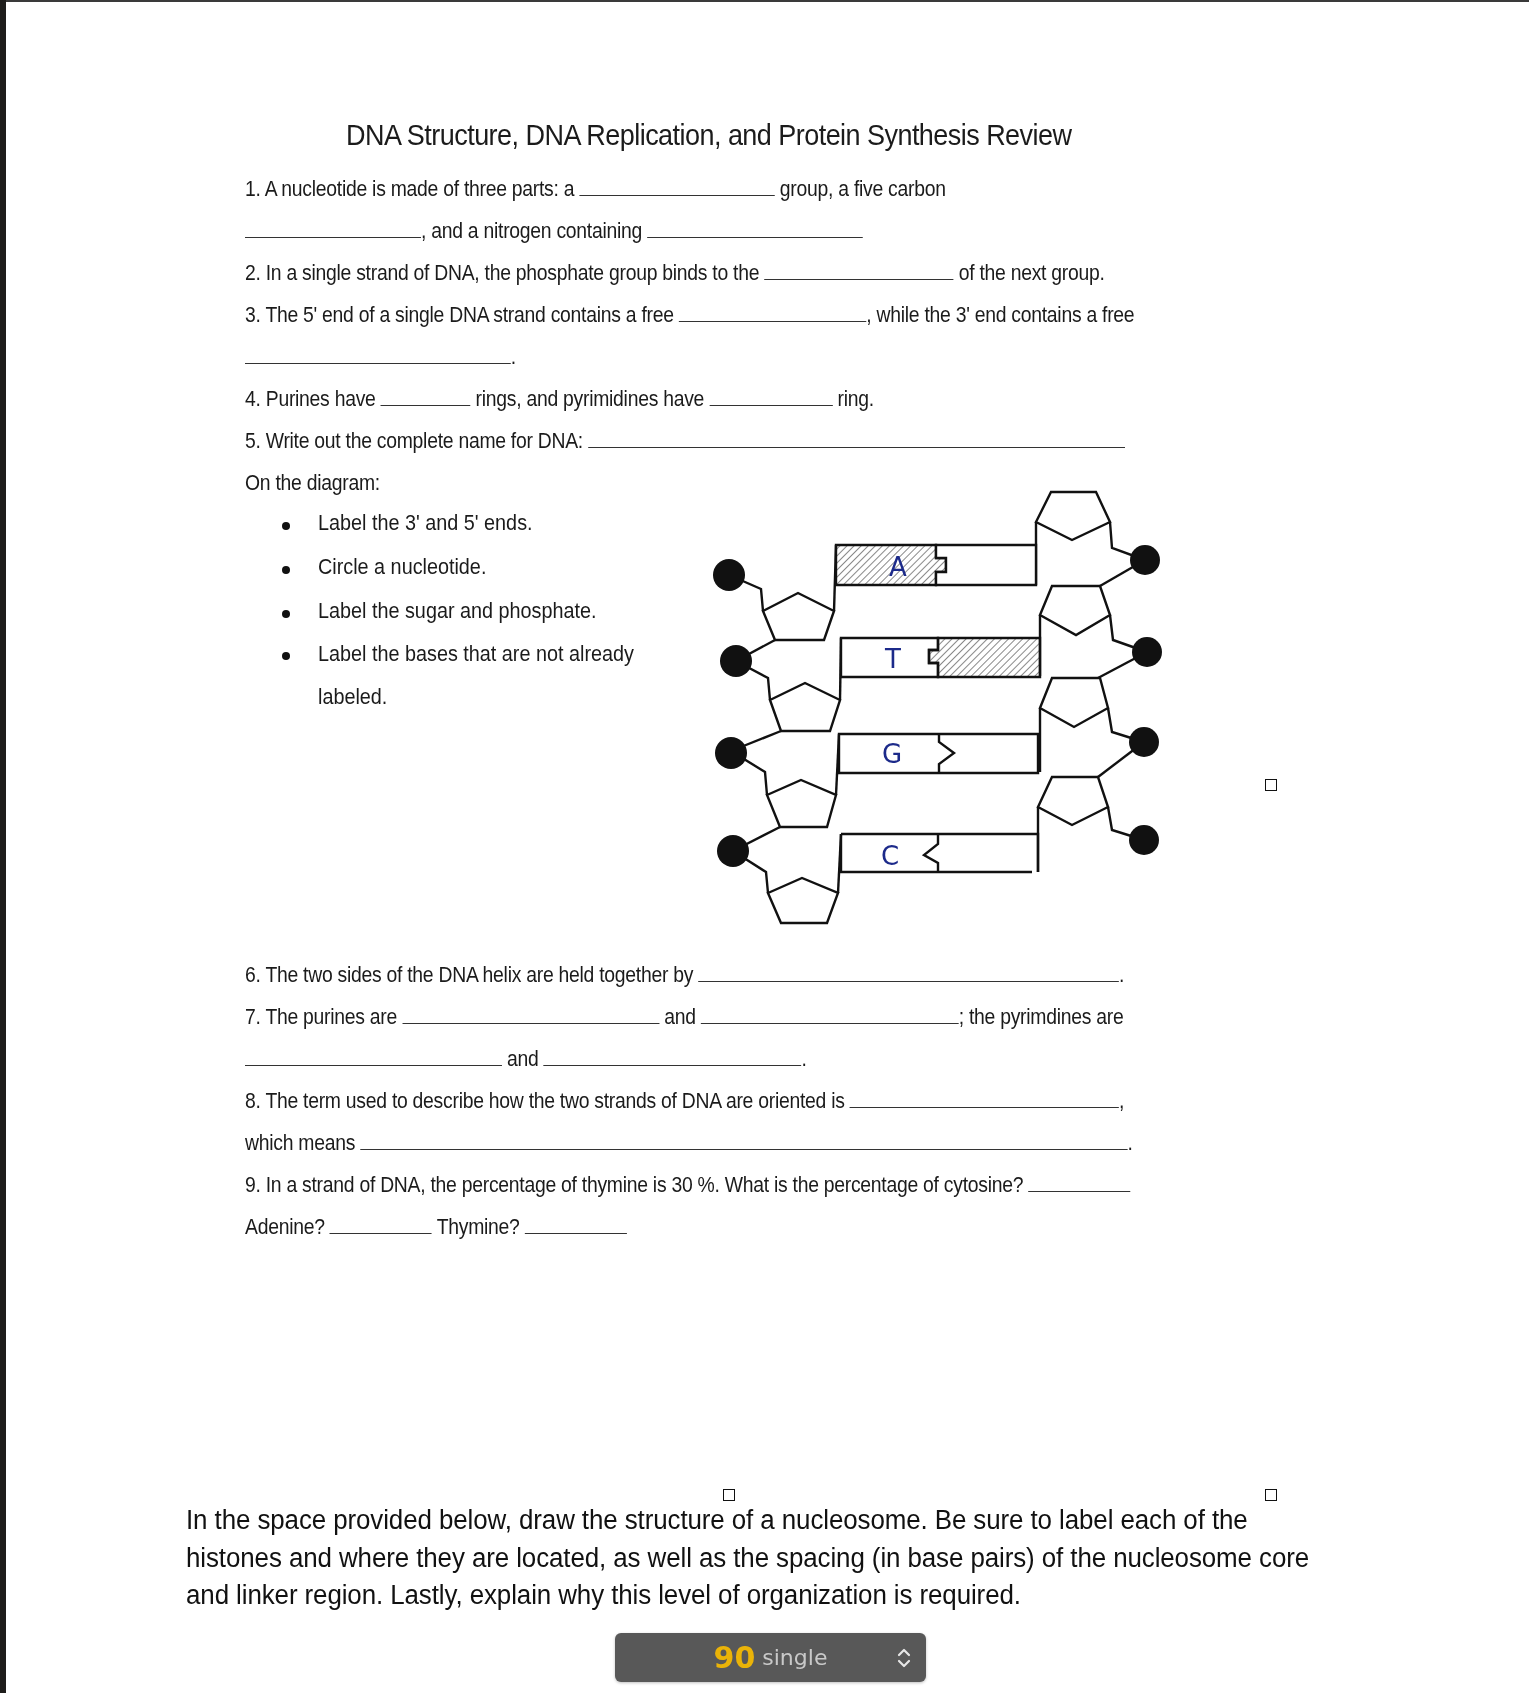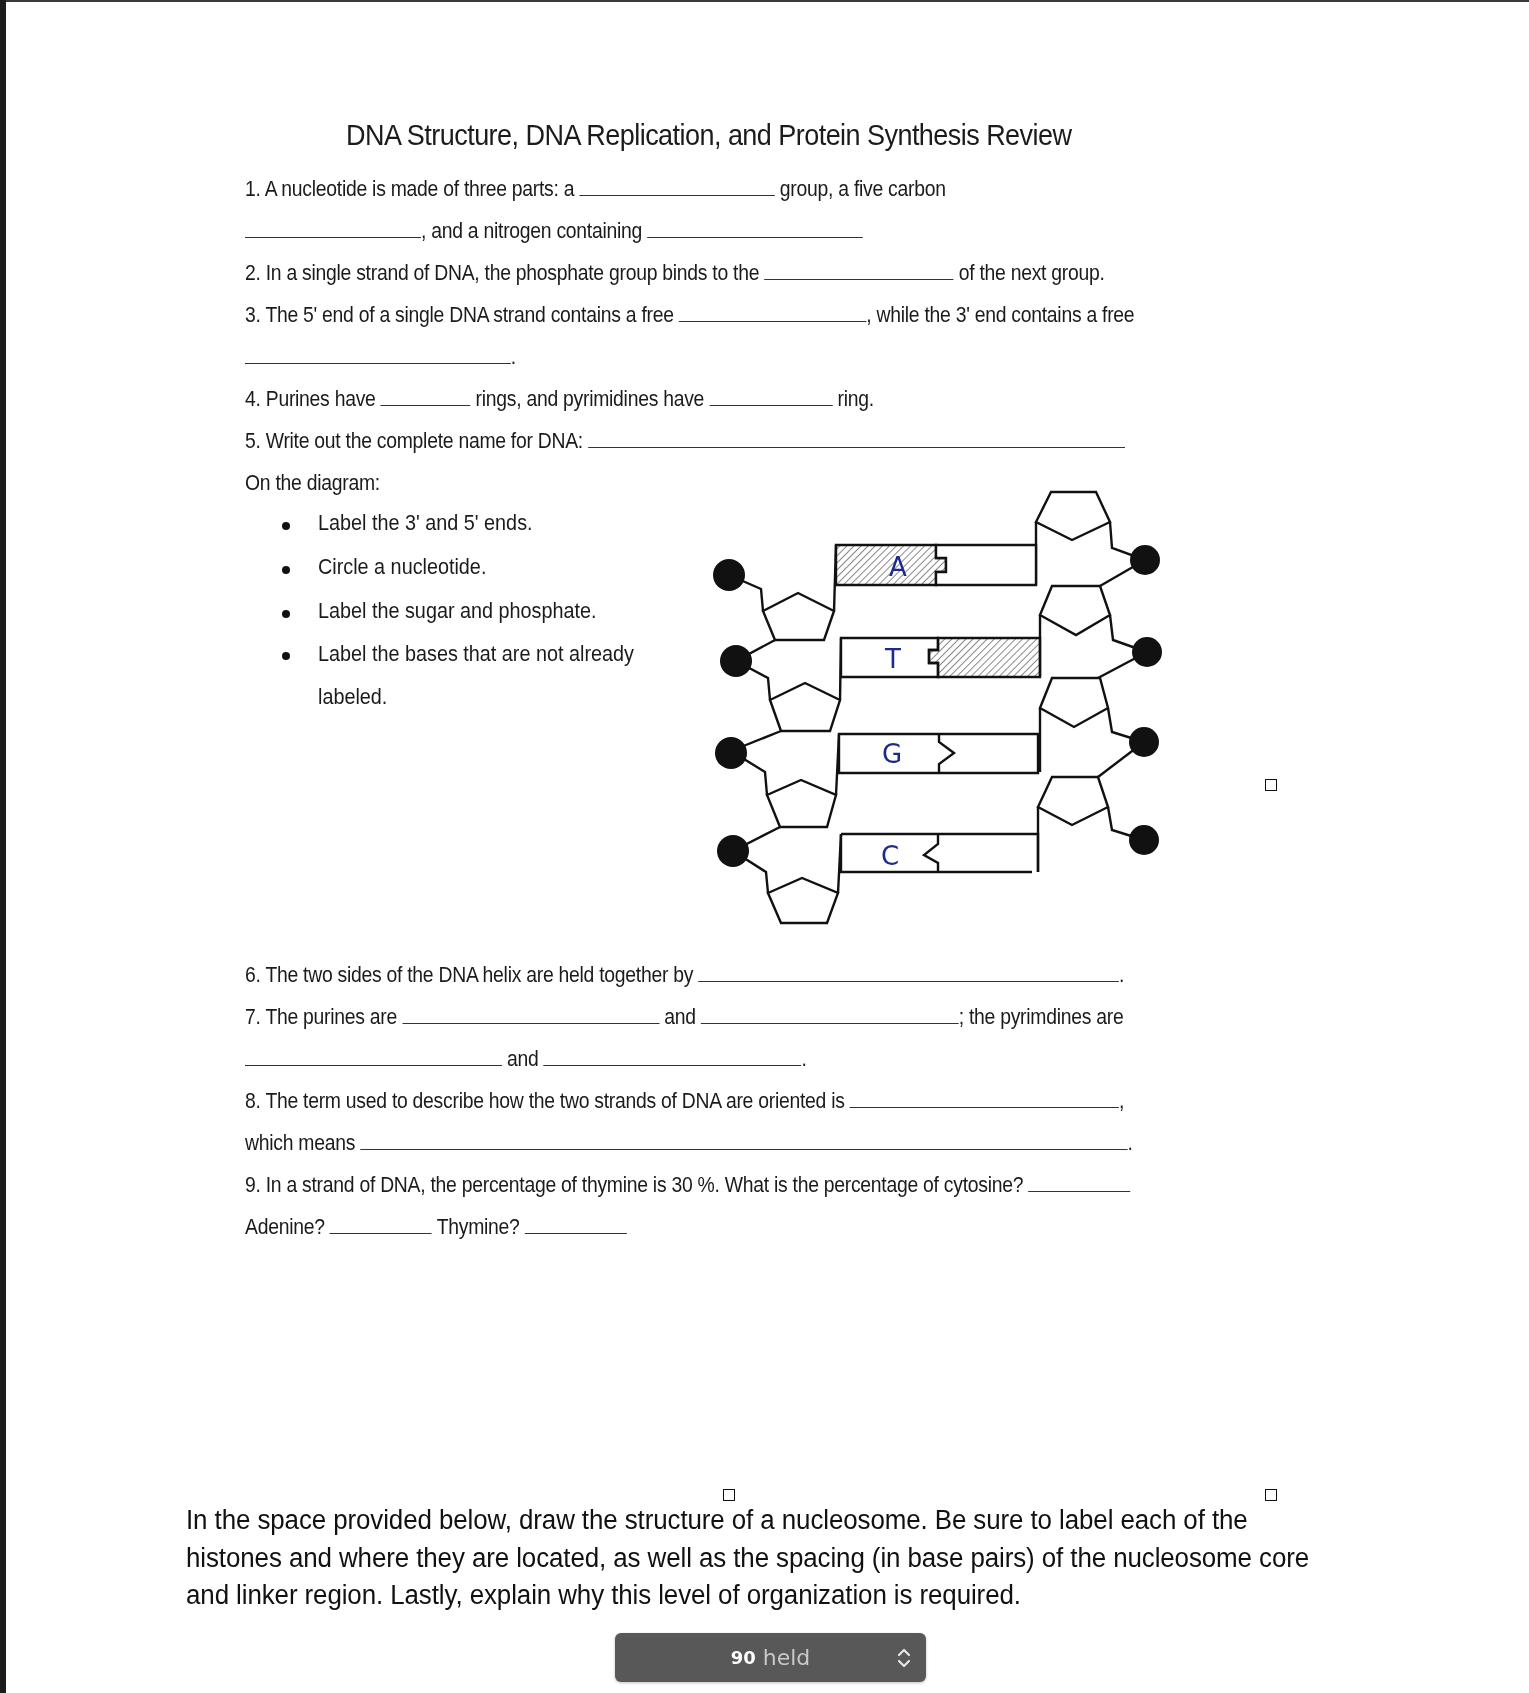--- a/index.html
+++ b/index.html
@@ -37,21 +37,21 @@
   .prompt {
     position:absolute; left:186px; top:1502px; width:1180px; font-size:27px; line-height:37.5px;
     color:#111; transform:scaleX(0.96); transform-origin:left top; letter-spacing:-0.1px;
   }
   .wordcount {
     position:absolute; left:615px; top:1633px; width:311px; height:49px;
     background:#585858; border-radius:6px; box-shadow:0 1px 3px rgba(0,0,0,0.25);
     display:flex; align-items:center; justify-content:center; cursor:pointer;
     font-family:"DejaVu Sans", sans-serif;
   }
-  .wc-num { color:#ffffff; font-weight:bold; font-size:18px; margin-right:7px; }
+  .wc-num { color:#eab308; font-weight:bold; font-size:30px; margin-right:7px; }
   .wc-label { color:#c9c9c9; font-size:22px; }
   .wc-chevron { position:absolute; right:14px; top:12px; width:16px; height:26px; }
 </style>
 </head>
 <body>
 
 <div class="top-border"></div>
 <div class="left-border"></div>
 
 <div class="page"></div>
@@ -212,18 +212,18 @@
 </div>
 
 <div class="checkbox" style="left:1265px; top:779px;"></div>
 <div class="checkbox" style="left:723px; top:1489px;"></div>
 <div class="checkbox" style="left:1265px; top:1489px;"></div>
 
 <div class="prompt">In the space provided below, draw the structure of a nucleosome.  Be sure to label each of the histones and where they are located, as well as the spacing (in base pairs) of the nucleosome core and linker region.  Lastly, explain why this level of organization is required.</div>
 
 <div class="wordcount">
   <span class="wc-num">90</span>
-  <span class="wc-label">held</span>
+  <span class="wc-label">single</span>
   <svg class="wc-chevron" viewBox="0 0 16 26">
     <polyline points="3,10 8,5 13,10" fill="none" stroke="#e6e6e6" stroke-width="2.2" stroke-linecap="round" stroke-linejoin="round"></polyline>
     <polyline points="3,16 8,21 13,16" fill="none" stroke="#e6e6e6" stroke-width="2.2" stroke-linecap="round" stroke-linejoin="round"></polyline>
   </svg>
 </div>
 
 </body></html>

